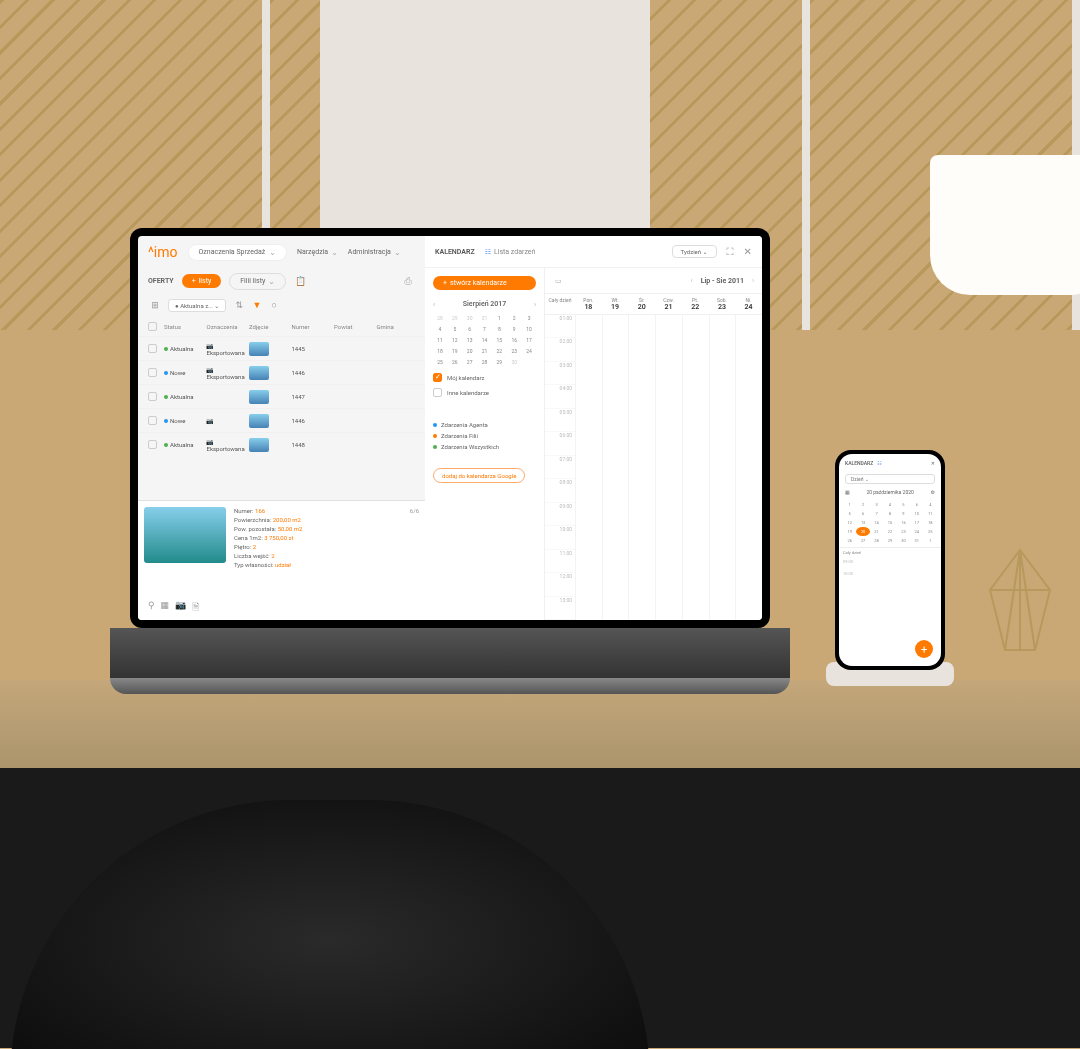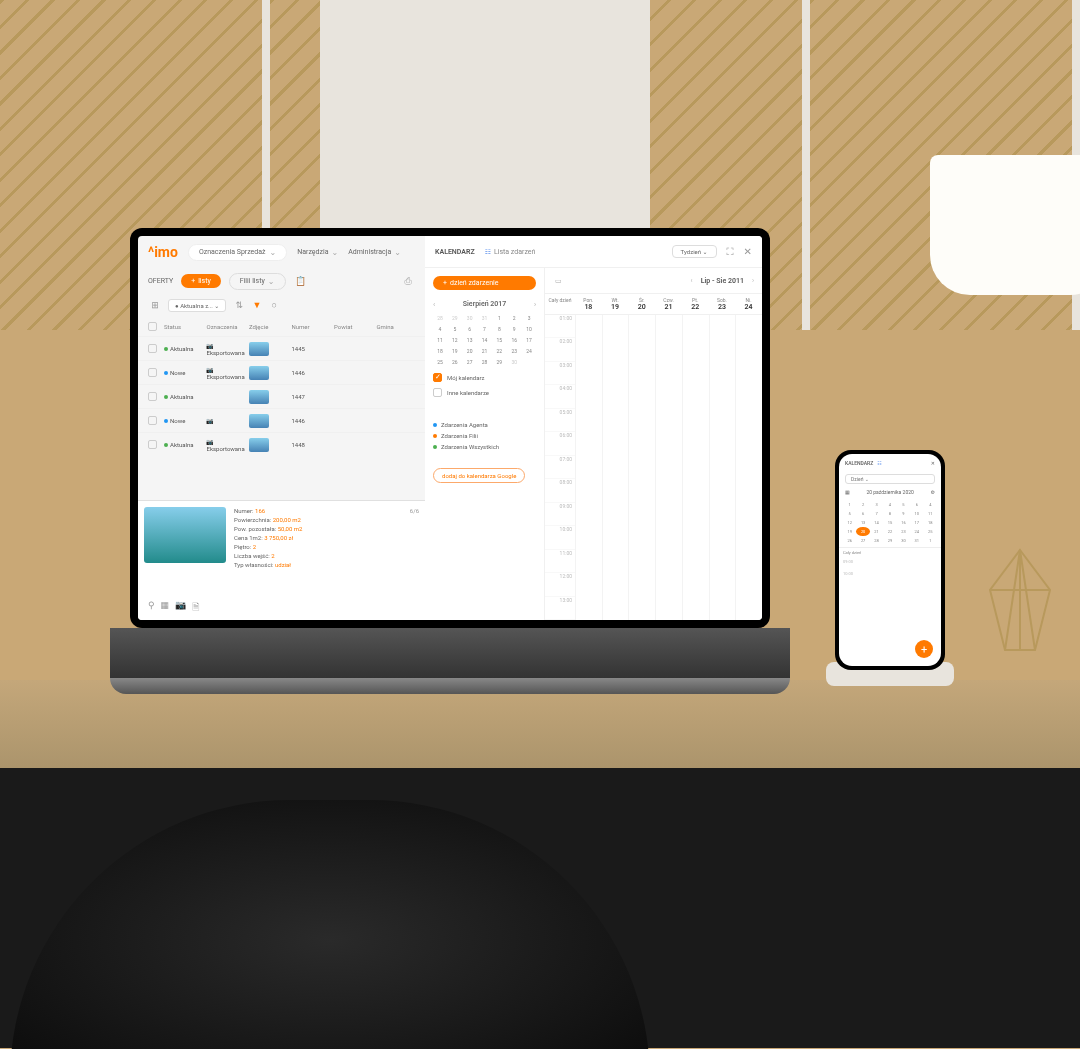--- a/index.html
+++ b/index.html
@@ -16,26 +16,26 @@
 .geo-lamp{position:absolute;top:540px;right:20px;width:80px;height:140px}
 .geo-lamp svg{width:100%;height:100%}
 .laptop{position:absolute;top:228px;left:110px;width:680px;height:480px}
 .laptop-screen{width:640px;height:400px;background:#000;border-radius:12px;padding:8px;margin:0 auto}
 .laptop-display{width:100%;height:100%;background:#fff;border-radius:4px;overflow:hidden;display:flex}
 .laptop-base{width:680px;height:16px;background:linear-gradient(180deg,#888 0%,#555 100%);margin-top:0;border-radius:0 0 30px 30px}
 .laptop-keys{width:680px;height:50px;background:linear-gradient(180deg,#555 0%,#333 100%);margin-top:0}
 .left-pane{width:46%;height:100%;background:rgba(0,0,0,0.04);display:flex;flex-direction:column}
 .right-pane{flex:1;background:#fff;display:flex;flex-direction:column}
 .header-bar{height:32px;display:flex;align-items:center;padding:0 10px;gap:10px;font-size:8px}
-.logo{color:#ff7a00;font-weight:700;font-size:14px}
+.logo{color:#ff7a00;font-weight:400;font-size:14px}
 .logo .roof{color:#ff7a00}
 .nav-drop{background:#fff;border-radius:12px;padding:3px 10px;color:#666;display:flex;align-items:center;gap:4px;font-size:7px;border:1px solid #eee}
 .nav-item{color:#666;font-size:7px;display:flex;align-items:center;gap:3px}
 .toolbar{height:26px;display:flex;align-items:center;padding:0 10px;gap:8px;font-size:7px}
-.oferty-label{color:#666;font-weight:400}
+.oferty-label{color:#666;font-weight:700}
 .btn-orange{background:#ff7a00;color:#fff;border-radius:12px;padding:3px 10px;font-size:7px;display:flex;align-items:center;gap:3px}
 .btn-outline{border:1px solid #ddd;border-radius:12px;padding:3px 10px;font-size:7px;color:#666;display:flex;align-items:center;gap:3px}
 .icon-btn{width:14px;height:14px;display:flex;align-items:center;justify-content:center;color:#999;font-size:9px}
 .filter-row{height:22px;display:flex;align-items:center;padding:0 10px;gap:6px}
 .filter-select{border:1px solid #ddd;border-radius:3px;padding:2px 6px;font-size:6px;color:#666;background:#fff}
 .funnel-icon{color:#ff7a00;font-size:9px}
 .data-table{flex:1;overflow:hidden}
 .table-head{display:flex;padding:0 10px;gap:4px;font-size:6px;color:#888;height:20px;align-items:center}
 .table-head>div{flex:1}
 .table-head>div:first-child{flex:0 0 12px}
@@ -273,21 +273,21 @@
     <span class="cal-link">
               <span style="color:#6495ed">☷</span> 
               <span>Lista zdarzeń</span>
             </span>
     <span class="cal-sel"><span>Tydzień</span> ⌄</span>
     <span class="expand-icon">⛶</span>
     <span class="close-icon">✕</span>
   </div>
   <div class="cal-body">
     <div class="cal-left">
-      <div class="btn-orange" style="margin-bottom:8px">+ <span>dzień zdarzenie</span></div>
+      <div class="btn-orange" style="margin-bottom:8px">+ <span>stwórz kalendarze</span></div>
       <div class="mini-cal-head">
         <span class="mini-cal-nav">‹</span>
         <span>Sierpień 2017</span>
         <span class="mini-cal-nav">›</span>
       </div>
       <div class="mini-cal-grid">
         <div class="cell muted">28</div>
                 <div class="cell muted">29</div>
                 <div class="cell muted">30</div>
                 <div class="cell muted">31</div>

